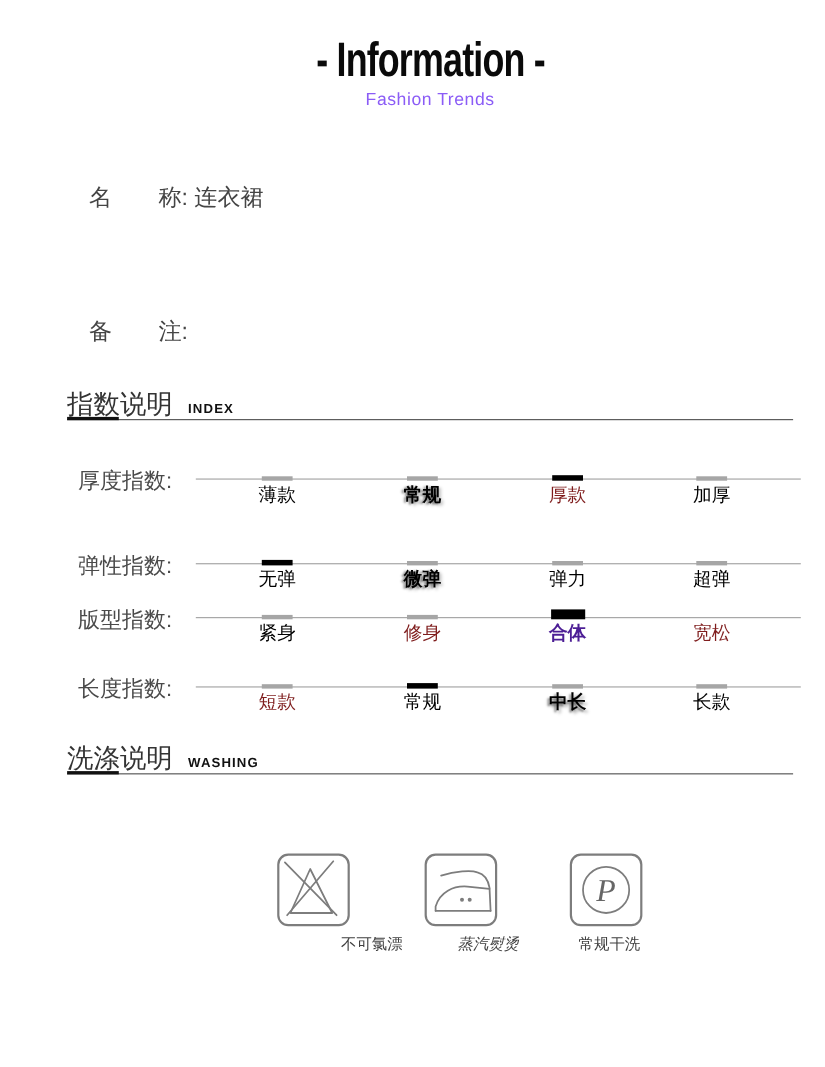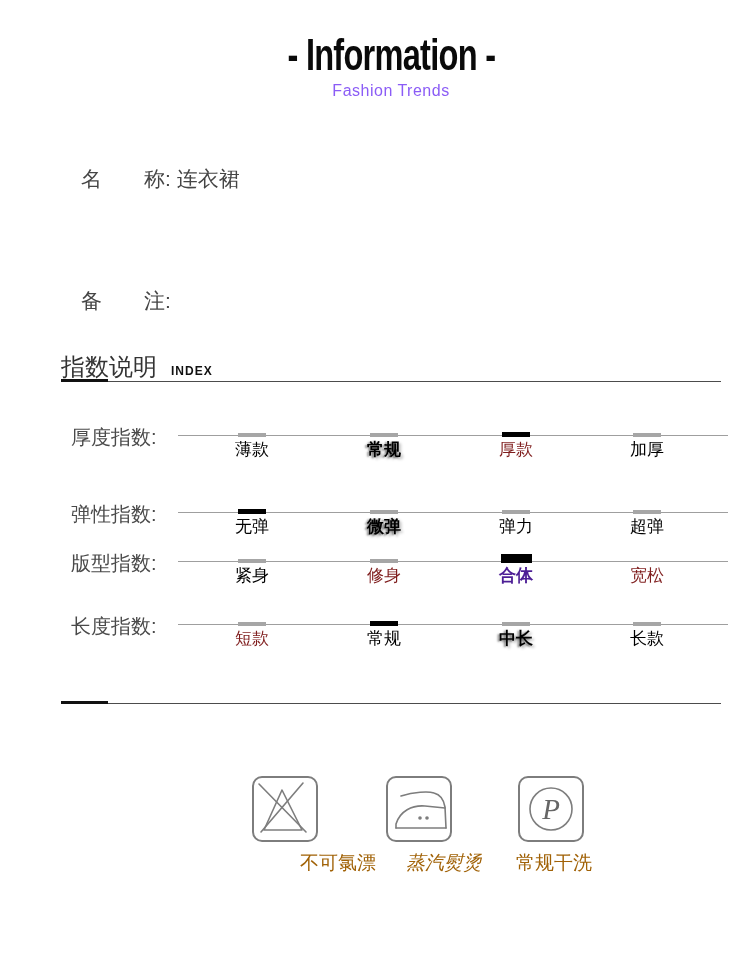--- a/index.html
+++ b/index.html
@@ -57,21 +57,21 @@
   .opt-light{color:#7f1d1d;}
   .opt-selected-smudge{color:#000000;font-weight:700;
     text-shadow:-2px 1px 2px rgba(0,0,0,0.45), 2px 2px 3px rgba(0,0,0,0.30);}
   .opt-selected-bold{color:#4c1d95;font-weight:700;}
   
   .wash-icon{position:absolute;top:776px;width:62px;height:62px;
     border:2px solid #7d7d7d;border-radius:10px;background:#ffffff;}
   .wi-0{left:236px;} .wi-1{left:370px;} .wi-2{left:502px;}
   .wash-icon svg{display:block;}
   .wash-label{position:absolute;top:850px;transform:translateX(-50%);
-    font-size:19px;color:#a16207;white-space:nowrap;}
+    font-size:14px;color:#404040;white-space:nowrap;}
   .wl-0{left:322px;} .wl-1{left:428px;font-style:italic;} .wl-2{left:538px;}
 </style>
 </head>
 <body>
 
 <div class="page">
 
   <div class="hdr">
     <span class="hdr-title">- Information -</span>
   </div>
@@ -198,20 +198,23 @@
       </div>
       <div class="opt col-3">
         <div class="tick-slot">
             <span class="tick tick-gray"></span>
           </div>
         <span class="opt-label opt-normal">长款</span>
       </div>
     </div>
   </div>
 
+  <div class="sec-head wash-head">
+    <span class="sec-cn">洗涤说明</span><span class="sec-en">WASHING</span>
+  </div>
   <div class="sec-rule wash-rule"></div>
 
   <div class="wash-icon wi-0">
     <svg width="62" height="62" viewBox="0 0 62 62" fill="none" stroke="#7d7d7d" stroke-width="1.6" stroke-linecap="round" stroke-linejoin="round">
       <polygon points="28,12 10,52 48,52"></polygon>
       <line x1="5" y1="6" x2="52" y2="54"></line>
       <line x1="49" y1="5" x2="7" y2="54"></line>
     </svg>
   </div>
   <div class="wash-icon wi-1">

